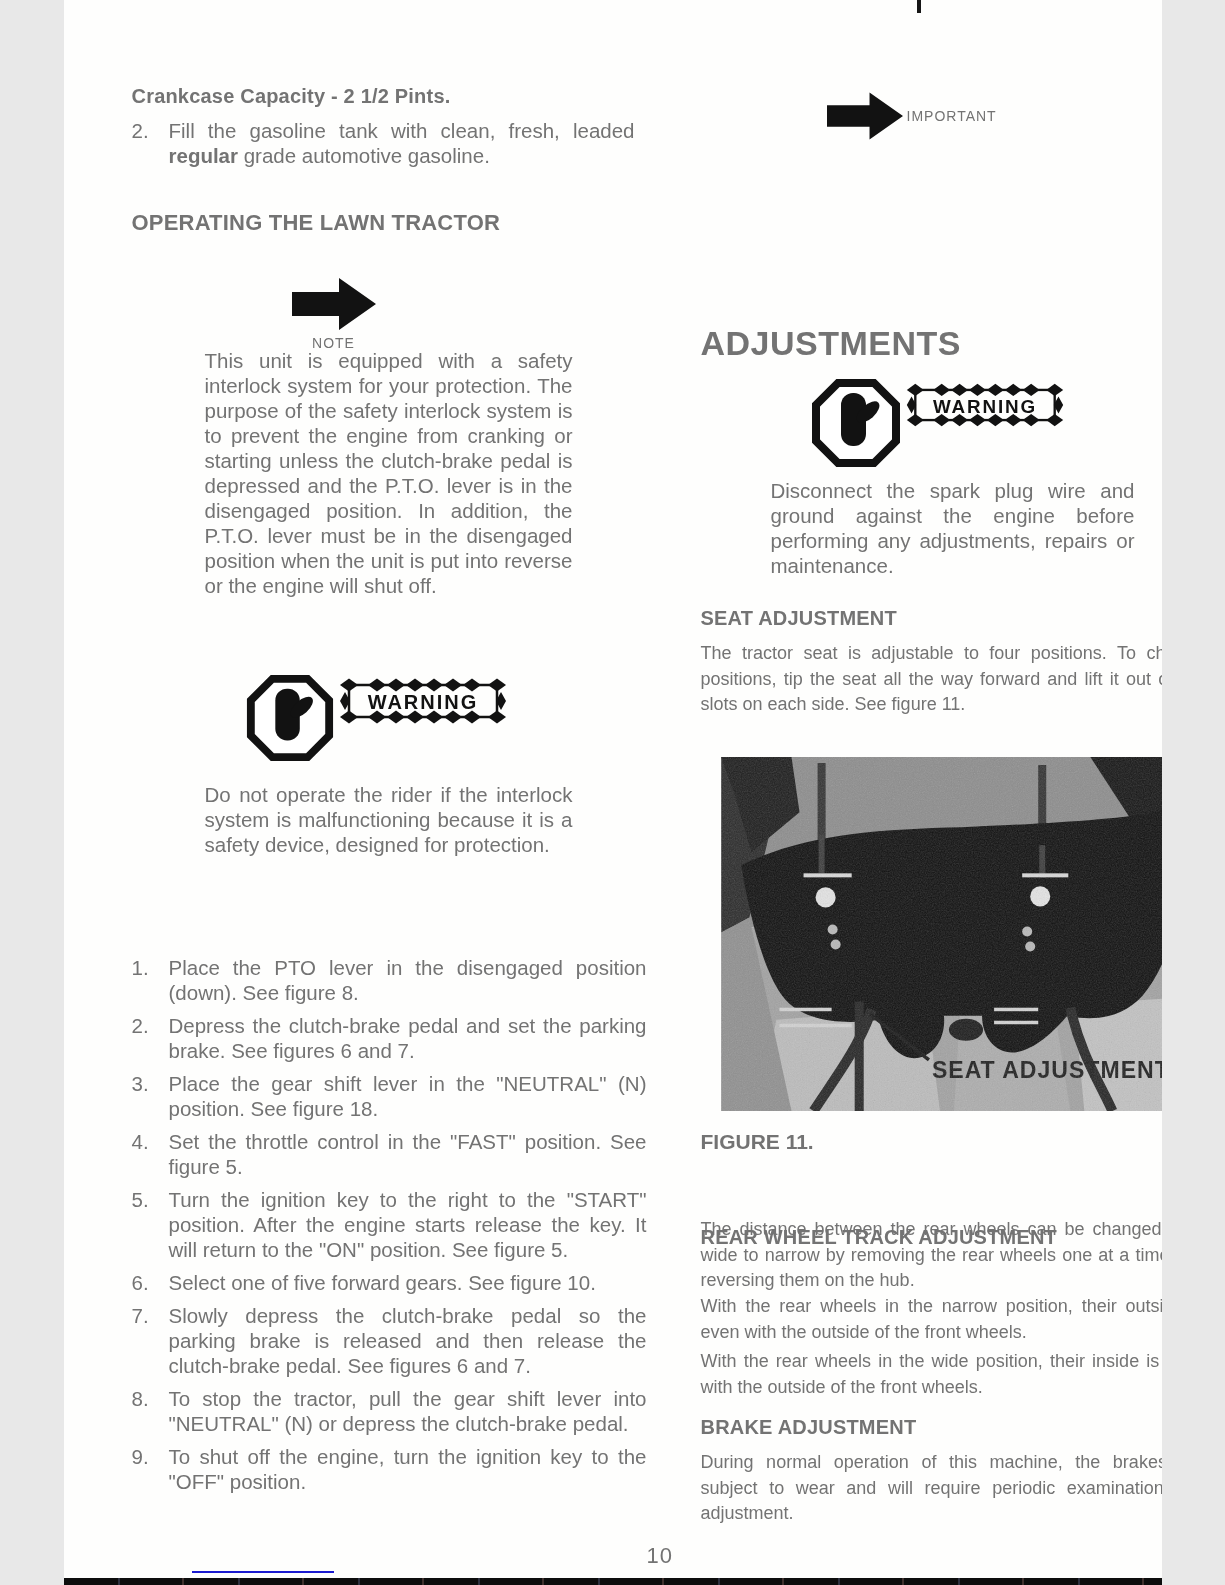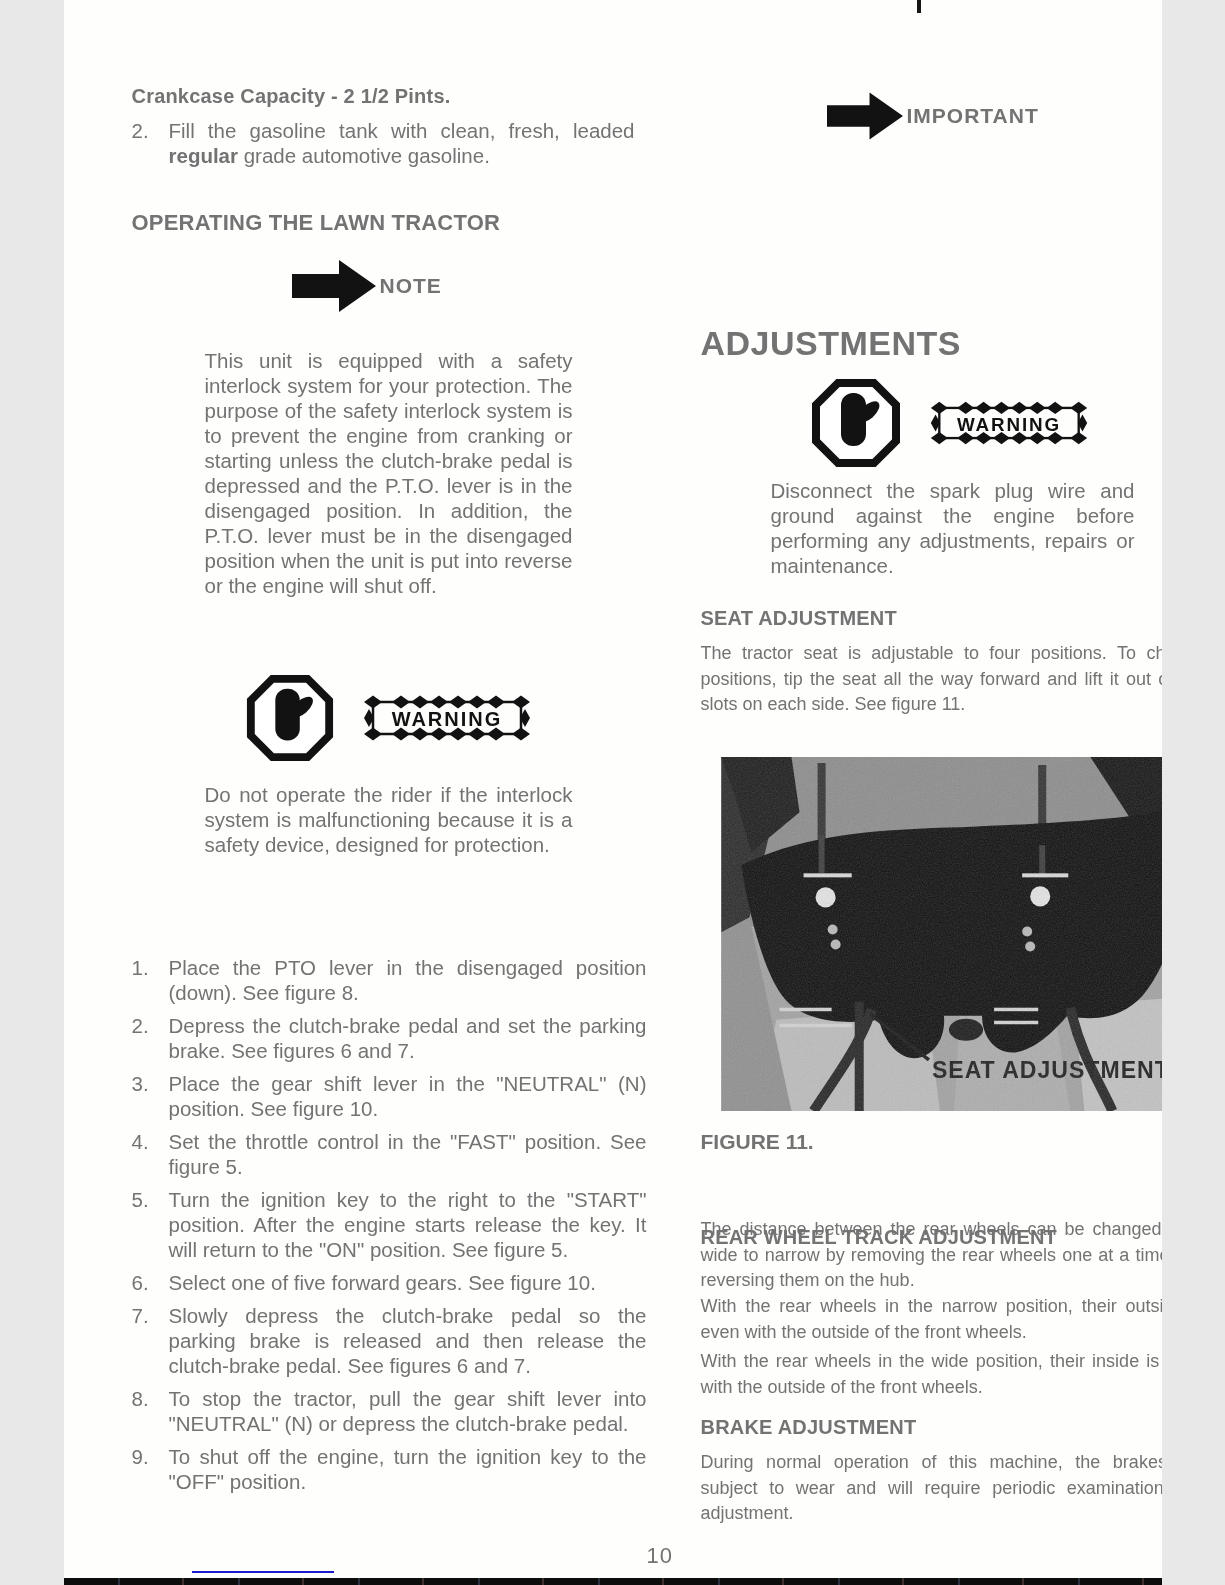--- a/index.html
+++ b/index.html
@@ -19,24 +19,24 @@
   .para      { font-size:20.5px; line-height:25px; text-align:justify; }
   .para-wide { font-size:18px; line-height:25.5px; text-align:justify; }
 
   
   .step { display:flex; margin-bottom:8px; }
   .step-num { width:37px; flex:0 0 37px; font-size:20.5px; line-height:25px; }
   .step-text { width:478px; font-size:20.5px; line-height:25px; text-align:justify; }
 
   
   .callout { display:flex; align-items:center; gap:4px; }
-  .callout-label { font-size:21px; font-weight:bold; letter-spacing:1px; }
+  .callout-label { font-size:14px; font-weight:normal; letter-spacing:1px; }
 
   
-  .warnrow { display:flex; align-items:center; gap:25px; }
+  .warnrow { display:flex; gap:1px; }
 
   .page-number { position:absolute; left:583px; top:1543px; font-size:22px; letter-spacing:1px; }
   .top-tick  { position:absolute; left:853px; top:0; width:4px; height:13px; background:#161616; }
   .blue-line { position:absolute; left:128px; top:1571px; width:142px; height:2px; background:#1b1bd0; }
   .bottom-bar{
     position:absolute; left:0; top:1578px; width:1225px; height:7px;
     background:repeating-linear-gradient(90deg,#0d0d0d 0 54px,#2e3140 54px 56px,#0d0d0d 56px 118px,#40312e 118px 120px);
   }
   .scratch { position:absolute; border-top:1.5px solid #9a9a9a; opacity:.7; }
   figure.photo { position:absolute; }
@@ -52,21 +52,21 @@
 
     <h3 class="blk subhead" style="top:85px; left:0;">Crankcase Capacity - 2 1/2 Pints.</h3>
 
     <div class="blk step" style="top:118px; left:0; width:505px;">
       <span class="step-num">2.</span>
       <p class="step-text" style="width:466px;"><span>Fill the gasoline tank with clean, fresh, leaded </span><b>regular</b><span> grade automotive gasoline.</span></p>
     </div>
 
     <h3 class="blk subhead" style="top:210px; left:0; font-size:22px;">OPERATING THE LAWN TRACTOR</h3>
 
-    <div class="blk callout" style="top:259px; left:160px;">
+    <div class="blk callout" style="top:277px; left:160px;flex-direction:column;">
       <svg width="84" height="54" viewBox="0 0 84 54">
         <polygon points="0,15 47,15 47,1 84,27 47,53 47,39 0,39" fill="#121212"></polygon>
       </svg>
       <span class="callout-label">NOTE</span>
     </div>
 
     <p class="blk para" style="top:348px; left:73px; width:368px;">This unit is equipped with a safety interlock system for your protection. The purpose of the safety interlock system is to prevent the engine from cranking or starting unless the clutch-brake pedal is depressed and the P.T.O. lever is in the disengaged position. In addition, the P.T.O. lever must be in the disengaged position when the unit is put into reverse or the engine will shut off.</p>
 
     <div class="blk warnrow" style="top:672px; left:112px;">
       <svg width="92" height="92" viewBox="0 0 94 94">
@@ -100,21 +100,21 @@
           <p class="step-text">Place the PTO lever in the disengaged position (down). See figure 8.</p>
         </div>
 
         <div class="step">
           <span class="step-num">2.</span>
           <p class="step-text">Depress the clutch-brake pedal and set the parking brake. See figures 6 and 7.</p>
         </div>
 
         <div class="step">
           <span class="step-num">3.</span>
-          <p class="step-text">Place the gear shift lever in the "NEUTRAL" (N) position. See figure 10.</p>
+          <p class="step-text">Place the gear shift lever in the "NEUTRAL" (N) position. See figure 18.</p>
         </div>
 
         <div class="step">
           <span class="step-num">4.</span>
           <p class="step-text">Set the throttle control in the "FAST" position. See figure 5.</p>
         </div>
 
         <div class="step">
           <span class="step-num">5.</span>
           <p class="step-text">Turn the ignition key to the right to the "START" position. After the engine starts release the key. It will return to the "ON" position. See figure 5.</p>

